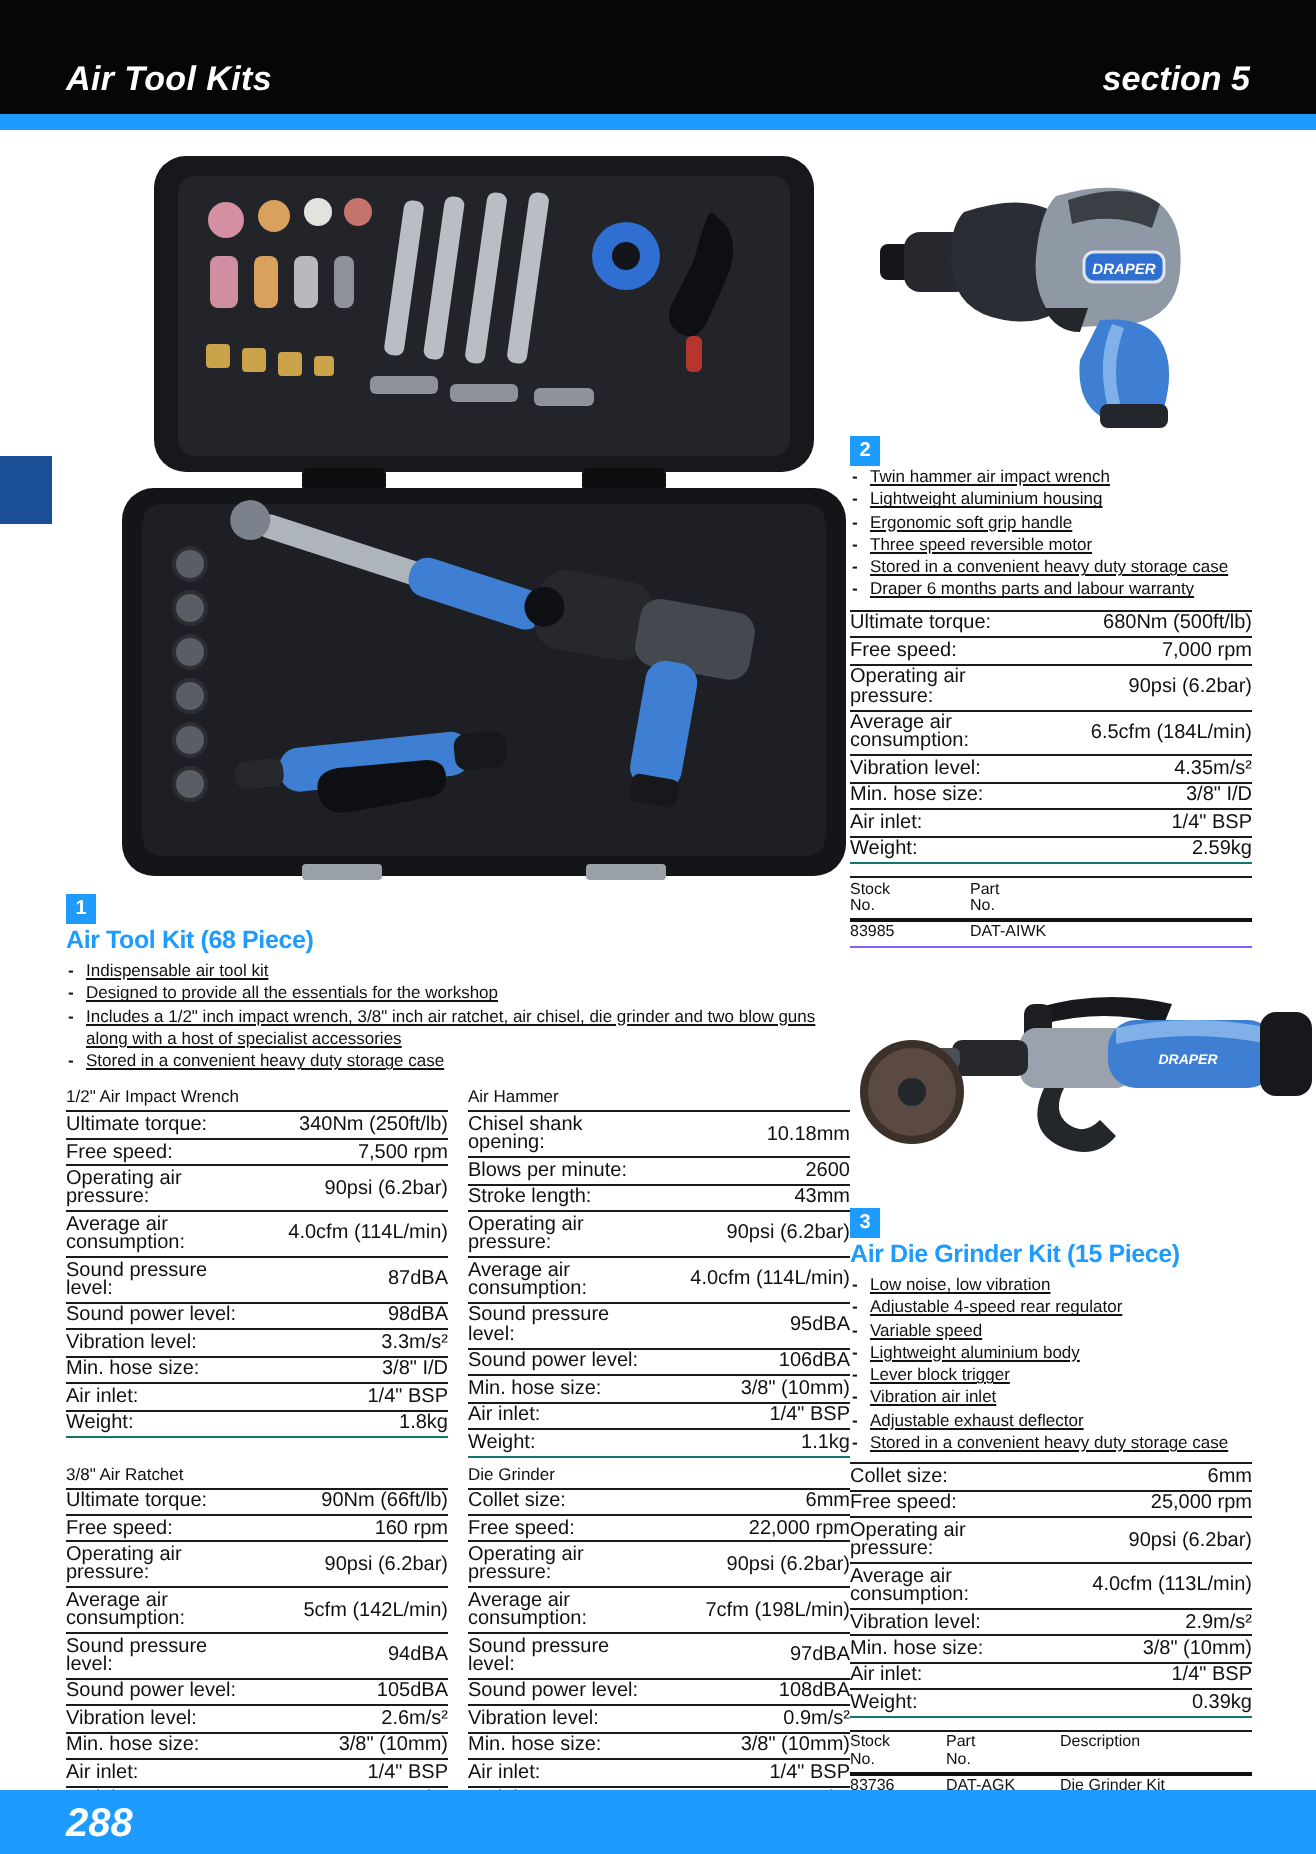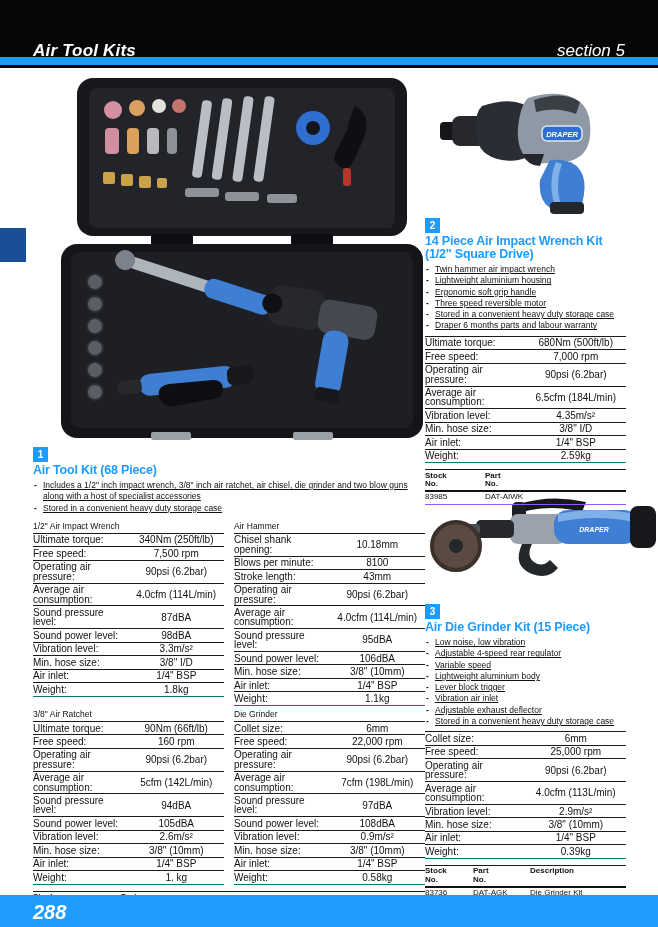--- a/index.html
+++ b/index.html
@@ -1,23 +1,23 @@
 <!DOCTYPE html>
 <html><head>
 <meta charset="utf-8">
 <style>
   * { box-sizing: border-box; }
   html,body { margin:0; padding:0; }
   body { width:658px; height:927px; background:#e8e8e8; font-family:"Liberation Sans", sans-serif; }
   .page { position:relative; width:658px; height:927px; background:#ffffff; overflow:hidden; }
 
   
-  .hdr { position:absolute; top:0; left:0; width:658px; height:68px; background:#060606; }
+  .hdr { position:absolute; top:0; left:0; width:658px; height:57px; background:#060606; }
   .hdr-title { position:absolute; left:33px; bottom:7px; color:#fff; font-size:17px; font-weight:bold; font-style:italic; letter-spacing:.2px; }
-  .hdr-section { position:absolute; right:33px; bottom:7px; color:#fff; font-size:17px; font-weight:normal; font-style:italic; }
+  .hdr-section { position:absolute; right:33px; bottom:7px; color:#fff; font-size:17px; font-weight:bold; font-style:italic; }
   .stripe { position:absolute; top:57px; left:0; width:658px; height:8px; background:#1e9bff; }
   .side-tab { position:absolute; left:0; top:228px; width:26px; height:34px; background:#1a4f96; }
 
   
   .ftr { position:absolute; bottom:0; left:0; width:658px; height:32px; background:#1e9bff; }
   .page-num { position:absolute; left:33px; top:6px; color:#fff; font-size:20px; font-weight:bold; font-style:italic; }
 
   
   .product { position:absolute; color:#111; }
   #product1 { left:33px; top:444px; width:392px; }
@@ -28,24 +28,24 @@
   .ptitle { color:#1e9bff; font-size:12.5px; line-height:13px; font-weight:bold; margin:2px 0 3px 0; letter-spacing:-0.2px; }
   ul.bullets { margin:0 0 4px 0; padding:0; list-style:none; font-size:8.5px; line-height:11.3px;text-decoration:underline; }
   ul.bullets li { padding-left:10px; position:relative; }
   ul.bullets li::before { content:"-"; position:absolute; left:1px; font-weight:bold; }
 
   .spec-grid { display:grid; grid-template-columns:1fr 1fr; column-gap:10px; }
   .group-name { font-size:8.5px; padding:3px 0 2px 0; }
   table.spec { width:100%; border-collapse:collapse; font-size:10px; table-layout:fixed; }
   table.spec td { border-top:1px solid #1a1a1a; padding:1.6px 0; line-height:9.3px; }
   table.spec tr:last-child td { border-bottom:1px solid #0f766e; }
-  table.spec td.val { text-align:center; }
+  table.spec td.val { text-align:right; }
 
   table.stock { width:100%; border-collapse:collapse; font-size:8px; margin-top:6px; }
-  table.stock thead td { border-top:1px solid #1a1a1a; padding:1.5px 0 1px 0; line-height:8.6px; white-space:pre-line; vertical-align:top;font-weight:bold; }
+  table.stock thead td { border-top:1px solid #1a1a1a; padding:1.5px 0 1px 0; line-height:8.6px; white-space:pre-line; vertical-align:top; }
   table.stock tbody tr:first-child td { border-top:2.5px solid #111; }
   table.stock tbody td { border-top:1px solid #1a1a1a; border-bottom:1px solid #8b5cf6; padding:1.5px 0; line-height:8.6px; }
   #product1 .stock td:nth-child(1) { width:88px; }
   #product2 .stock td:nth-child(1) { width:60px; }
   #product3 .stock td:nth-child(1) { width:48px; }
   #product3 .stock td:nth-child(2) { width:57px; }
 
   
   .photo { position:absolute; }
   #photo-kit { left:55px; top:76px; width:372px; height:368px; }
@@ -185,20 +185,22 @@
       <circle cx="30" cy="58" r="24" fill="#5b4a42"></circle>
       <circle cx="30" cy="58" r="24" fill="none" stroke="#3c302b" stroke-width="4"></circle>
       <circle cx="30" cy="58" r="7" fill="#23262b"></circle>
     </svg>
   </div>
 
   <div class="product" id="product1">
     <span class="badge">1</span>
     <div class="ptitle">Air Tool Kit (68 Piece)</div>
     <ul class="bullets">
+        <li>Indispensable air tool kit</li>
+        <li>Designed to provide all the essentials for the workshop</li>
         <li>Includes a 1/2" inch impact wrench, 3/8" inch air ratchet, air chisel, die grinder and two blow guns along with a host of specialist accessories</li>
         <li>Stored in a convenient heavy duty storage case</li>
       </ul>
     <div class="spec-grid">
       <div>
         <div class="group-name">1/2" Air Impact Wrench</div>
         <table class="spec">
             <tbody>
               <tr>
                 <td class="label">Ultimate torque:</td>
@@ -246,21 +248,21 @@
       <div>
         <div class="group-name">Air Hammer</div>
         <table class="spec">
             <tbody>
               <tr>
                 <td class="label">Chisel shank opening:</td>
                 <td class="val">10.18mm</td>
               </tr>
               <tr>
                 <td class="label">Blows per minute:</td>
-                <td class="val">8100</td>
+                <td class="val">2600</td>
               </tr>
               <tr>
                 <td class="label">Stroke length:</td>
                 <td class="val">43mm</td>
               </tr>
               <tr>
                 <td class="label">Operating air pressure:</td>
                 <td class="val">90psi (6.2bar)</td>
               </tr>
               <tr>
@@ -398,21 +400,20 @@
           <tr>
             <td>83431</td>
             <td>SFATK/68</td>
           </tr>
         </tbody>
       </table>
   </div>
 
   <div class="product" id="product2">
     <span class="badge">2</span>
-    <div class="ptitle">14 Piece Air Impact Wrench Kit (1/2" Square Drive)</div>
     <ul class="bullets">
         <li>Twin hammer air impact wrench</li>
         <li>Lightweight aluminium housing</li>
         <li>Ergonomic soft grip handle</li>
         <li>Three speed reversible motor</li>
         <li>Stored in a convenient heavy duty storage case</li>
         <li>Draper 6 months parts and labour warranty</li>
       </ul>
     <table class="spec">
         <tbody>

